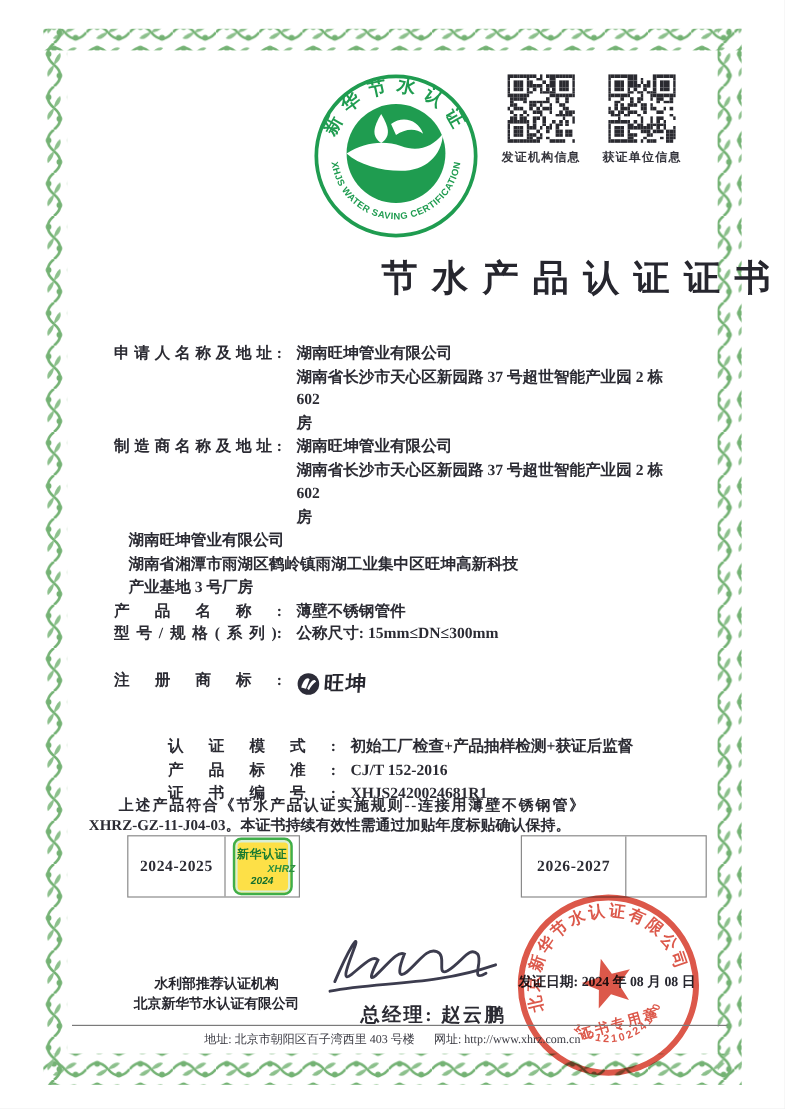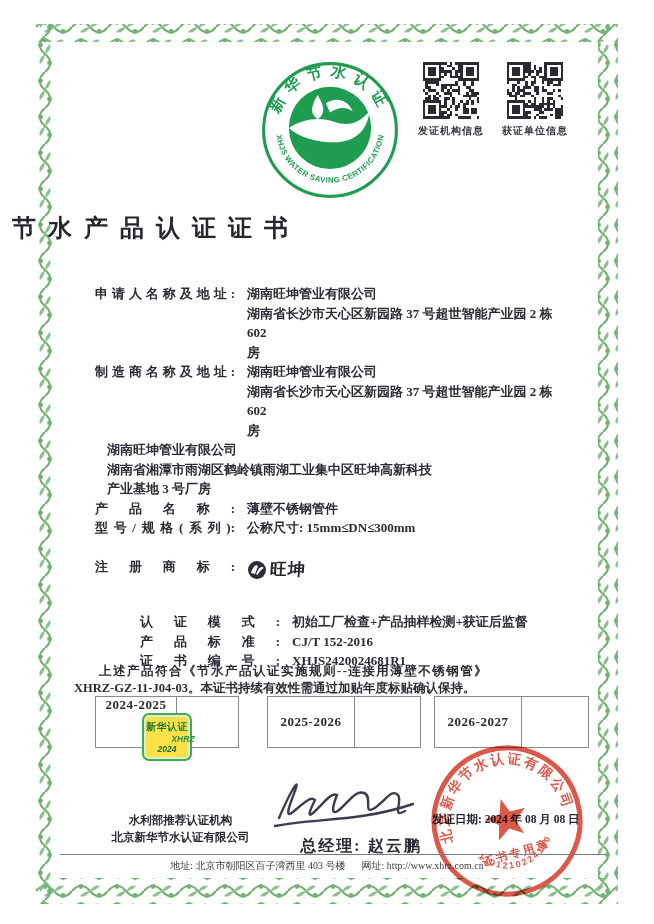--- a/index.html
+++ b/index.html
@@ -11,23 +11,23 @@
   }
   .abs{position:absolute;}
   
   .logo-wrap{left:260px;top:60px;width:140px;height:140px;}
   .qr-area{left:418px;top:62px;width:160px;display:flex;gap:18px;}
   .qr-unit{display:flex;flex-direction:column;align-items:center;width:66px;}
   .qr-grid{width:57px;height:57px;display:grid;grid-template-columns:repeat(21,1fr);grid-template-rows:repeat(21,1fr);background:#fff;}
   .qr-grid div.on{background:#2a2a30;}
   .qr-label{margin-top:5px;font-size:10px;font-weight:bold;letter-spacing:1px;white-space:nowrap;color:#33333b;}
   .title{
-    left:0;top:212px;width:100%;text-align:left;
+    left:0;top:212px;width:100%;text-align:right;
     font-family:Liberation Sans, sans-serif;
-    font-size:24px;font-weight:bold;letter-spacing:12px;color:#26262e;
+    font-size:30px;font-weight:bold;letter-spacing:12px;color:#26262e;
     text-indent:12px;
   }
   
   .fields{left:95px;top:284px;width:478px;font-size:13px;line-height:19.5px;}
   .frow{display:flex;align-items:flex-start;}
   .flabel{
     width:140px;min-width:140px;text-align:justify;text-align-last:justify;
     font-weight:bold;letter-spacing:0;
   }
   .fvalue{flex:1;padding-left:12px;font-weight:bold;}
@@ -1071,33 +1071,29 @@
       <div class="flabel">证书编号:</div>
       <div class="fvalue">XHJS2420024681R1</div>
     </div>
   </div>
 
   <div class="abs statement">
     <div class="l1">上述产品符合《节水产品认证实施规则--连接用薄壁不锈钢管》</div>
     <div class="l2">XHRZ-GZ-11-J04-03。本证书持续有效性需通过加贴年度标贴确认保持。</div>
   </div>
 
-  <div class="abs ybox" style="left:95px;width:142px;flex-direction:column;">
+  <div class="abs ybox" style="left:106px;width:142px;">
     <div class="cellA" style="width:80px;">2024-2025</div>
     <div class="cellB" style="flex:1;">
       <div class="sticker">
         <div class="s1">新华认证</div>
         <div class="s2">XHRZ</div>
         <div class="s3">2024</div>
       </div>
     </div>
-  </div>
-  <div class="abs ybox" style="left:267px;width:152px;">
-    <div class="cellA" style="width:86px;">2025-2026</div>
-    <div class="cellB" style="flex:1;"></div>
   </div>
   <div class="abs ybox" style="left:434px;width:153px;">
     <div class="cellA" style="width:86px;">2026-2027</div>
     <div class="cellB" style="flex:1;"></div>
   </div>
 
   <div class="abs authority">
     <div>水利部推荐认证机构</div>
     <div>北京新华节水认证有限公司</div>
   </div>

